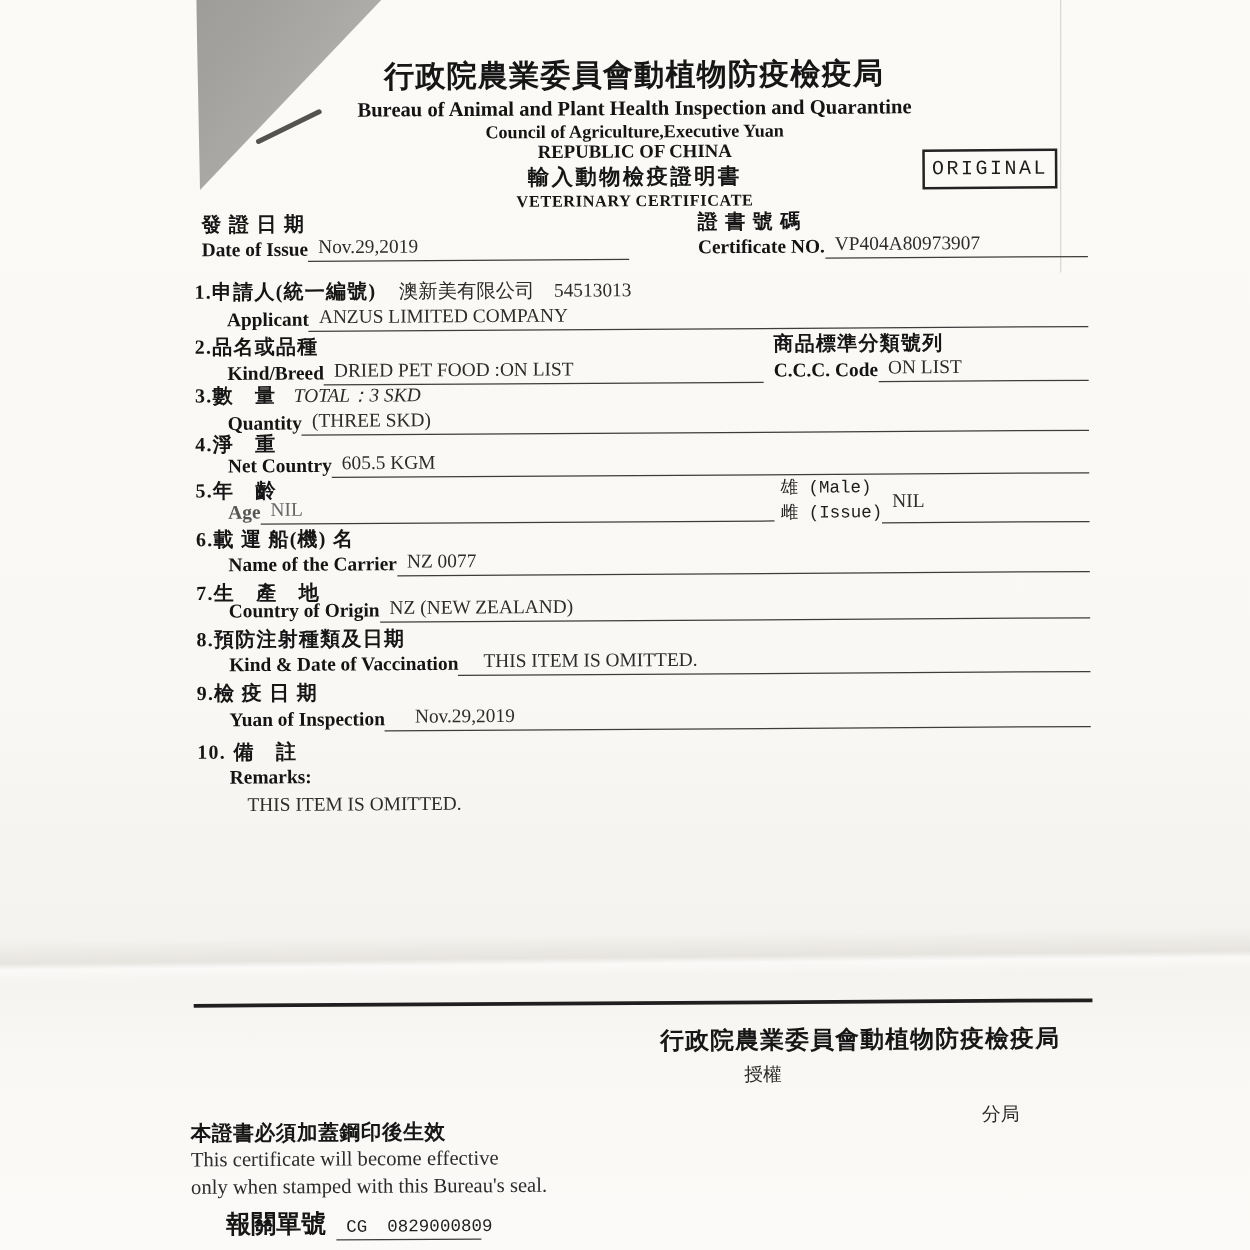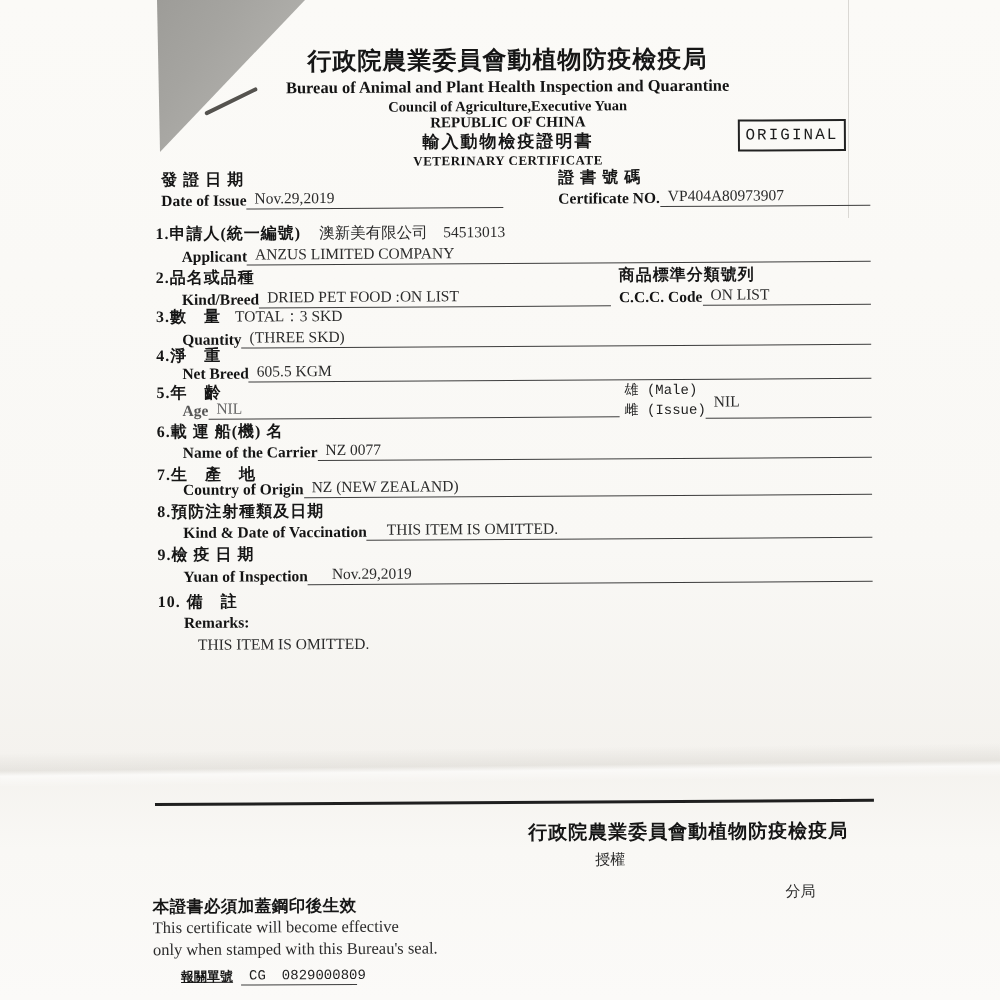--- a/index.html
+++ b/index.html
@@ -86,32 +86,32 @@
       <span class="enb lbl-en">Kind/Breed</span>
       <span class="ul val v">DRIED PET FOOD :ON LIST</span>
     </div>
     <div class="abs line" style="left:620px;top:287px;width:252px;">
       <span class="enb lbl-en">C.C.C. Code</span>
       <span class="ul val v">ON LIST</span>
     </div>
 
     <div class="abs" style="left:157px;top:305px;">
       <span class="zh lbl-zh"><span>3.</span><span>數　量</span></span>
-      <span class="val v" style="padding-left:10px;">TOTAL：3 SKD</span>
+      <span class="val v" style="padding-left:10px;font-style:italic;">TOTAL：3 SKD</span>
     </div>
     <div class="abs line" style="left:183px;top:327px;width:689px;">
       <span class="enb lbl-en">Quantity</span>
       <span class="ul val v">(THREE SKD)</span>
     </div>
 
     <div class="abs zh lbl-zh" style="left:157px;top:344px;">
       <span>4.</span><span>淨　重</span>
     </div>
     <div class="abs line" style="left:183px;top:361px;width:689px;">
-      <span class="enb lbl-en">Net Breed</span>
+      <span class="enb lbl-en">Net Country</span>
       <span class="ul val v">605.5 KGM</span>
     </div>
 
     <div class="abs zh lbl-zh" style="left:157px;top:381px;text-align:center;">
       <span>5.</span><span>年　齡</span>
     </div>
     <div class="abs line" style="left:183px;top:398px;width:437px;">
       <span class="enb lbl-en" style="color:#555;">Age</span>
       <span class="ul val v" style="color:#666;">NIL</span>
     </div>
@@ -163,21 +163,21 @@
 
     <div class="abs zh" style="left:526px;top:820px;font-size:19px;letter-spacing:1px;">行政院農業委員會動植物防疫檢疫局</div>
     <div class="abs val" style="left:593px;top:851px;font-size:15px;color:#2a2a2a;">授權</div>
     <div class="abs val" style="left:783px;top:884px;font-size:15px;color:#2a2a2a;">分局</div>
 
     <div class="abs zh" style="left:150px;top:894px;font-size:16.5px;letter-spacing:0.5px;">本證書必須加蓋鋼印後生效</div>
     <div class="abs val" style="left:150px;top:916px;font-size:16.5px;">This certificate will become effective</div>
     <div class="abs val" style="left:150px;top:938px;font-size:16.5px;">only when stamped with this Bureau's seal.</div>
 
     <div class="abs line" style="left:178px;top:964px;">
-      <span class="zh" style="font-size:13px;text-decoration:underline;">報關單號</span>
+      <span class="zh" style="font-size:20px;">報關單號</span>
       <span class="ul-fix" style="margin-left:8px;width:108px;">
         <span class="mono" style="font-size:14px;color:#1e1e1e;text-align:right;">CG</span>
         <span class="mono" style="font-size:14px;color:#1e1e1e;margin-left:12px;">0829000809</span>
       </span>
     </div>
 
   </div>
 </div>
 
 </body></html>

